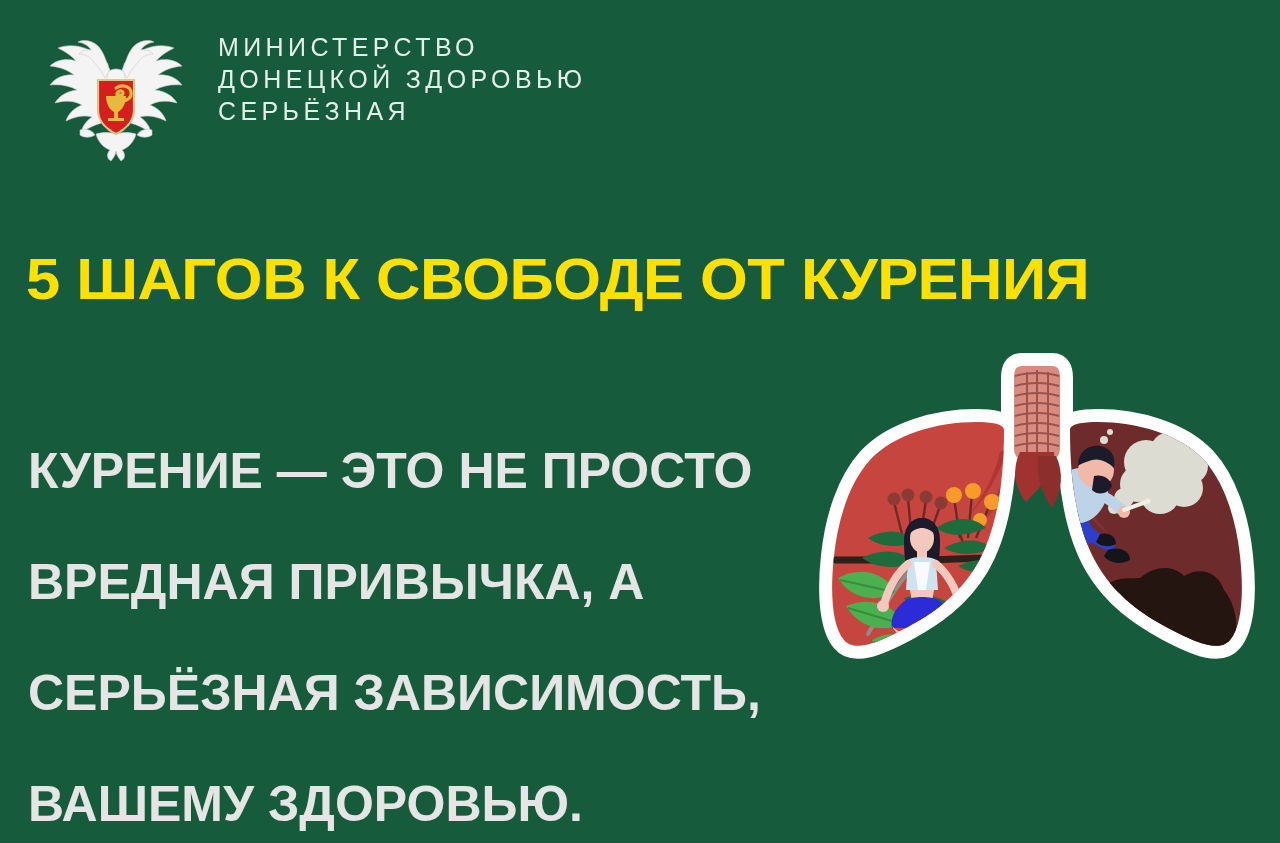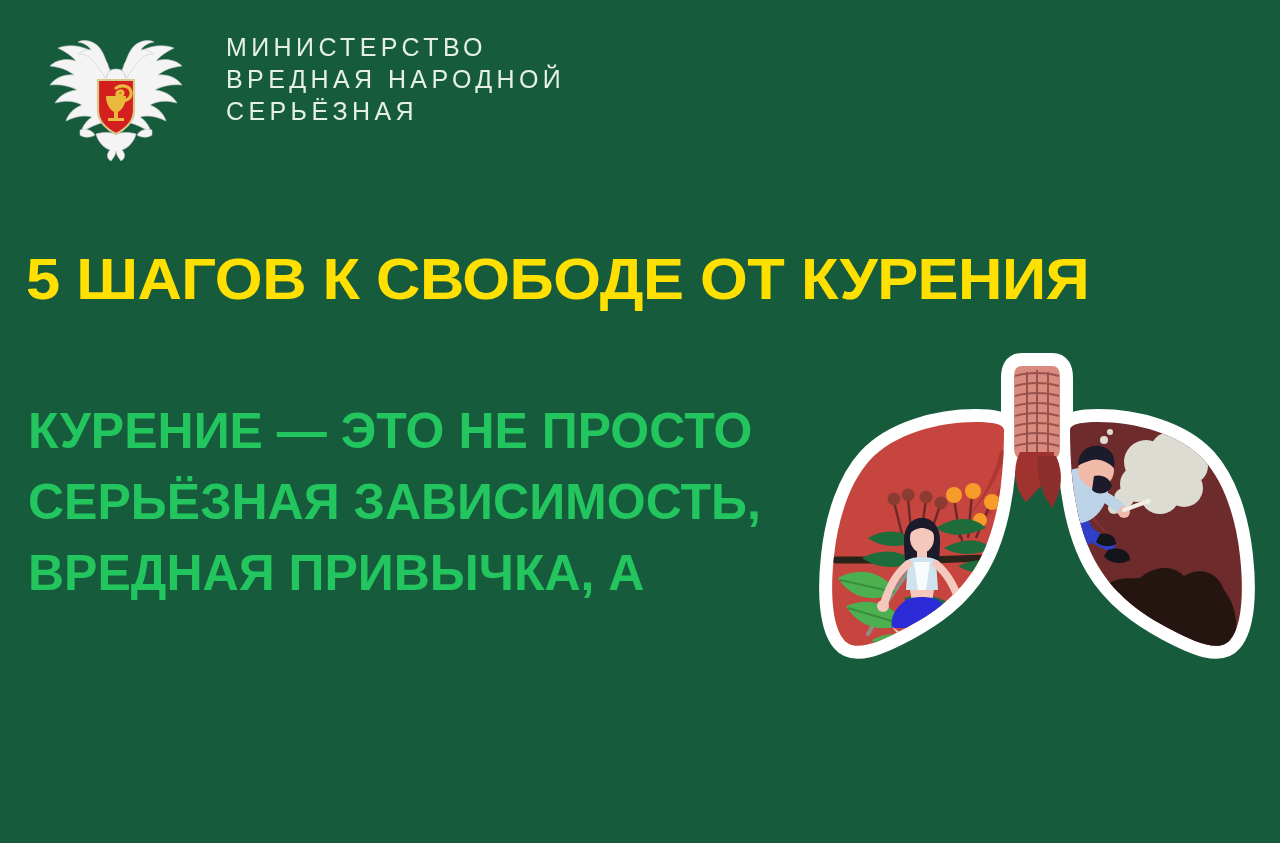--- a/index.html
+++ b/index.html
@@ -15,21 +15,21 @@
     background:#165c3c;
     overflow:hidden;
   }
 
   
   #header{
     position:absolute;
     left:36px; top:18px;
     display:flex;
     align-items:flex-start;
-    gap:30px;
+    gap:22px;
   }
   #emblem{
     width:160px; height:150px;
     position:relative;
     flex:0 0 auto;
   }
   #emblem svg{ display:block; width:160px; height:150px; }
 
   #ministry-text{
     padding-top:16px;
@@ -61,26 +61,27 @@
     white-space:nowrap;
   }
 
   
   #body-text{
     position:absolute;
     left:28px; top:396px;
     width:800px;
   }
   .body-line{
-    color:#22c55e;
+    color:#e5e5e5;
     font-size:50px;
     line-height:71px;
     font-weight:bold;
     letter-spacing:0px;
     white-space:nowrap;
+    margin-top:40px;
   }
 
   
   #lungs{
     position:absolute;
     left:808px; top:352px;
     width:472px; height:460px;
   }
   #lungs svg{ display:block; width:472px; height:460px; }
 </style>
@@ -126,31 +127,32 @@
                    C74 92 70 86 70 78 Z"></path>
 
           <path d="M80 70 C86 66 94 68 95 74 C96 80 90 84 85 82 C81 80 80 76 82 74
                    C84 72 87 73 87 75 C87 77 85 78 84 77" fill="none" stroke="#e8b93c" stroke-width="3.2" stroke-linecap="round"></path>
         </g>
       </svg>
     </div>
 
     <div id="ministry-text">
       <div class="ministry-line">МИНИСТЕРСТВО</div>
-      <div class="ministry-line">ВРЕДНАЯ НАРОДНОЙ</div>
+      <div class="ministry-line">ДОНЕЦКОЙ ЗДОРОВЬЮ</div>
       <div class="ministry-line">СЕРЬЁЗНАЯ</div>
     </div>
   </div>
 
   <div id="title">5 ШАГОВ К СВОБОДЕ ОТ КУРЕНИЯ</div>
 
   <div id="body-text">
     <div class="body-line">КУРЕНИЕ — ЭТО НЕ ПРОСТО</div>
+    <div class="body-line">ВРЕДНАЯ ПРИВЫЧКА, А</div>
     <div class="body-line">СЕРЬЁЗНАЯ ЗАВИСИМОСТЬ,</div>
-    <div class="body-line">ВРЕДНАЯ ПРИВЫЧКА, А</div>
+    <div class="body-line">ВАШЕМУ ЗДОРОВЬЮ.</div>
   </div>
 
   <div id="lungs">
     <svg viewBox="0 0 472 460" xmlns="http://www.w3.org/2000/svg">
       <defs>
         <clipPath id="clip-left-lung">
           <path d="M196 78 C196 140 186 184 168 214 C150 244 124 262 98 276
                    C68 292 46 300 36 288 C24 274 22 240 26 204 C30 166 42 130 62 108
                    C86 82 130 70 168 70 C184 70 196 72 196 78 Z"></path>
         </clipPath>

